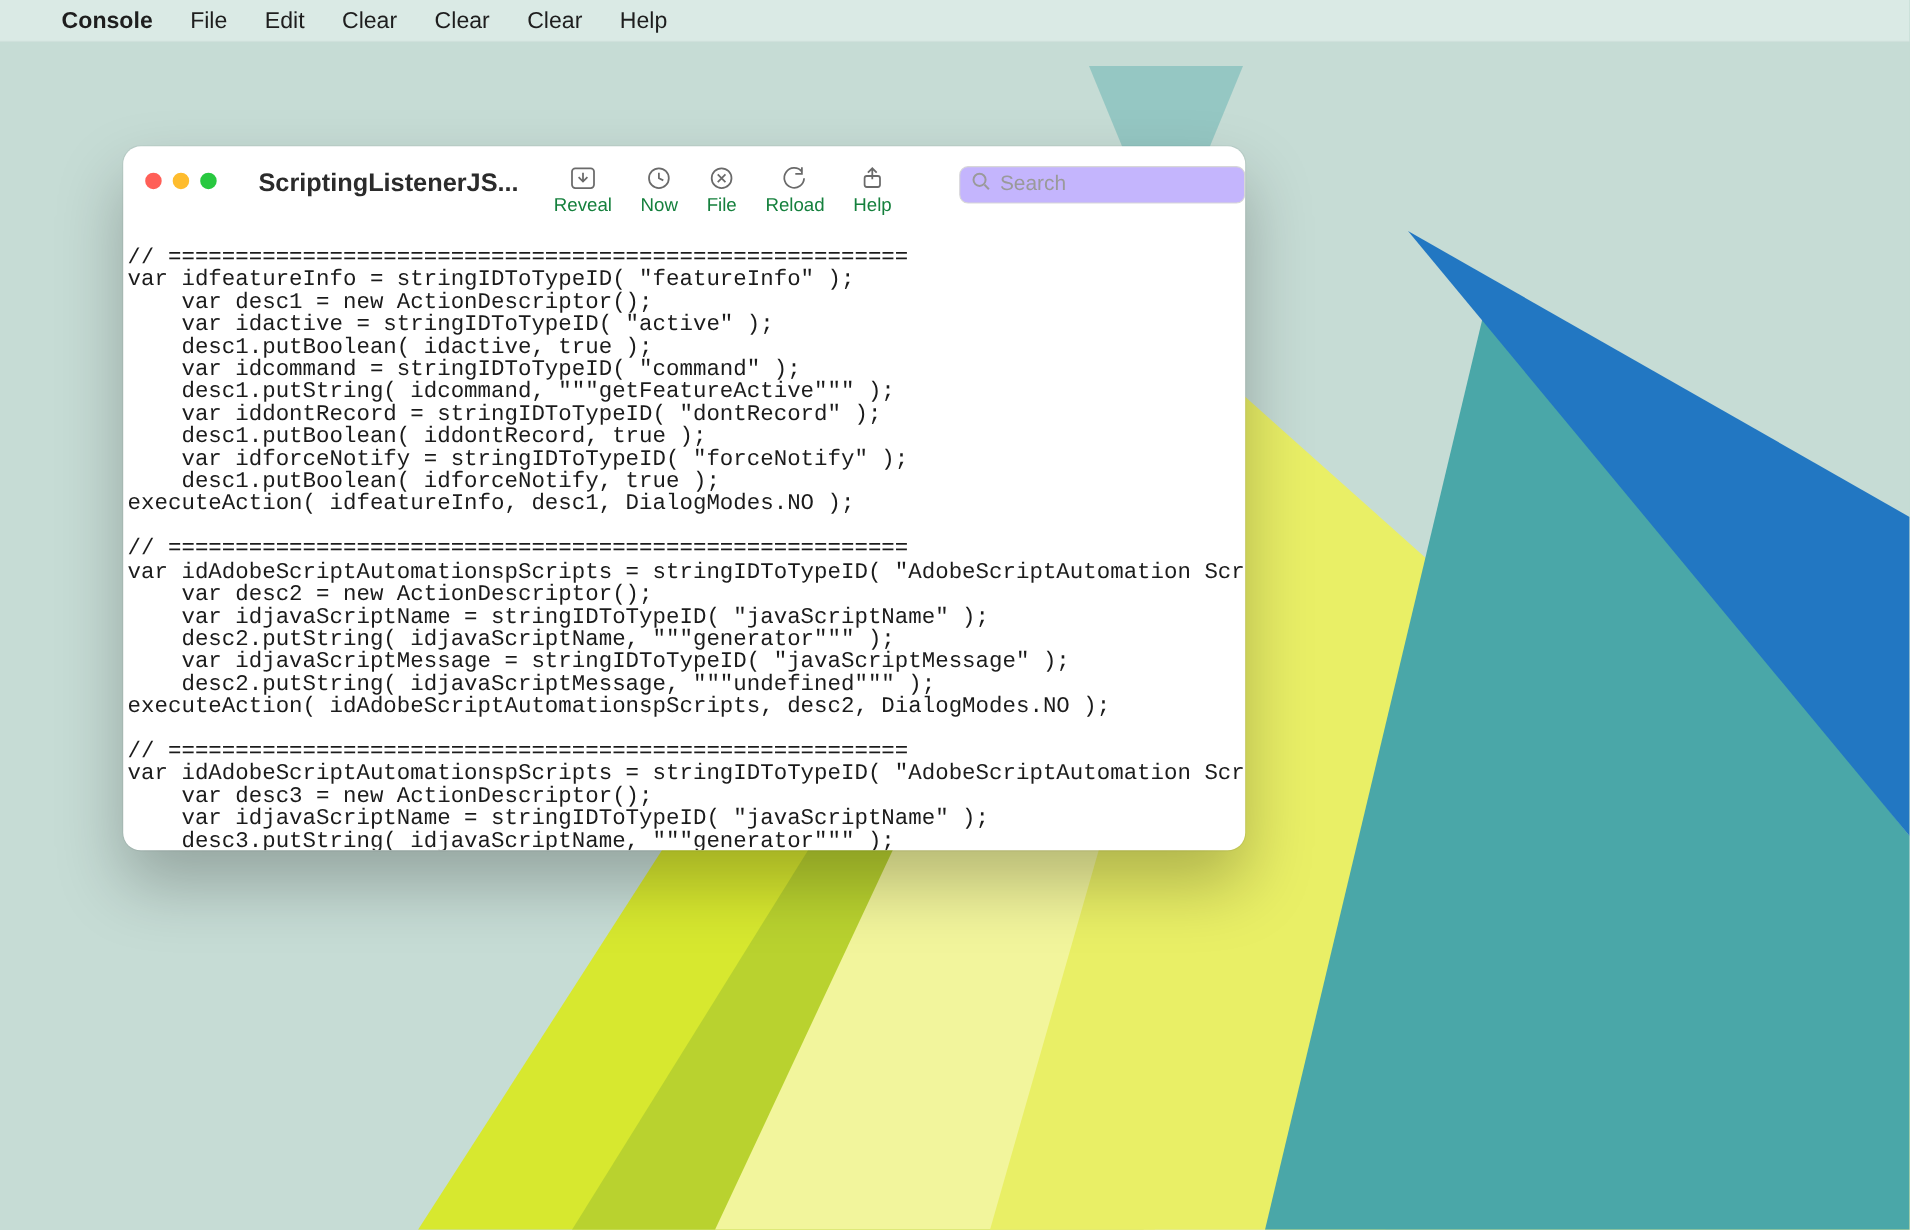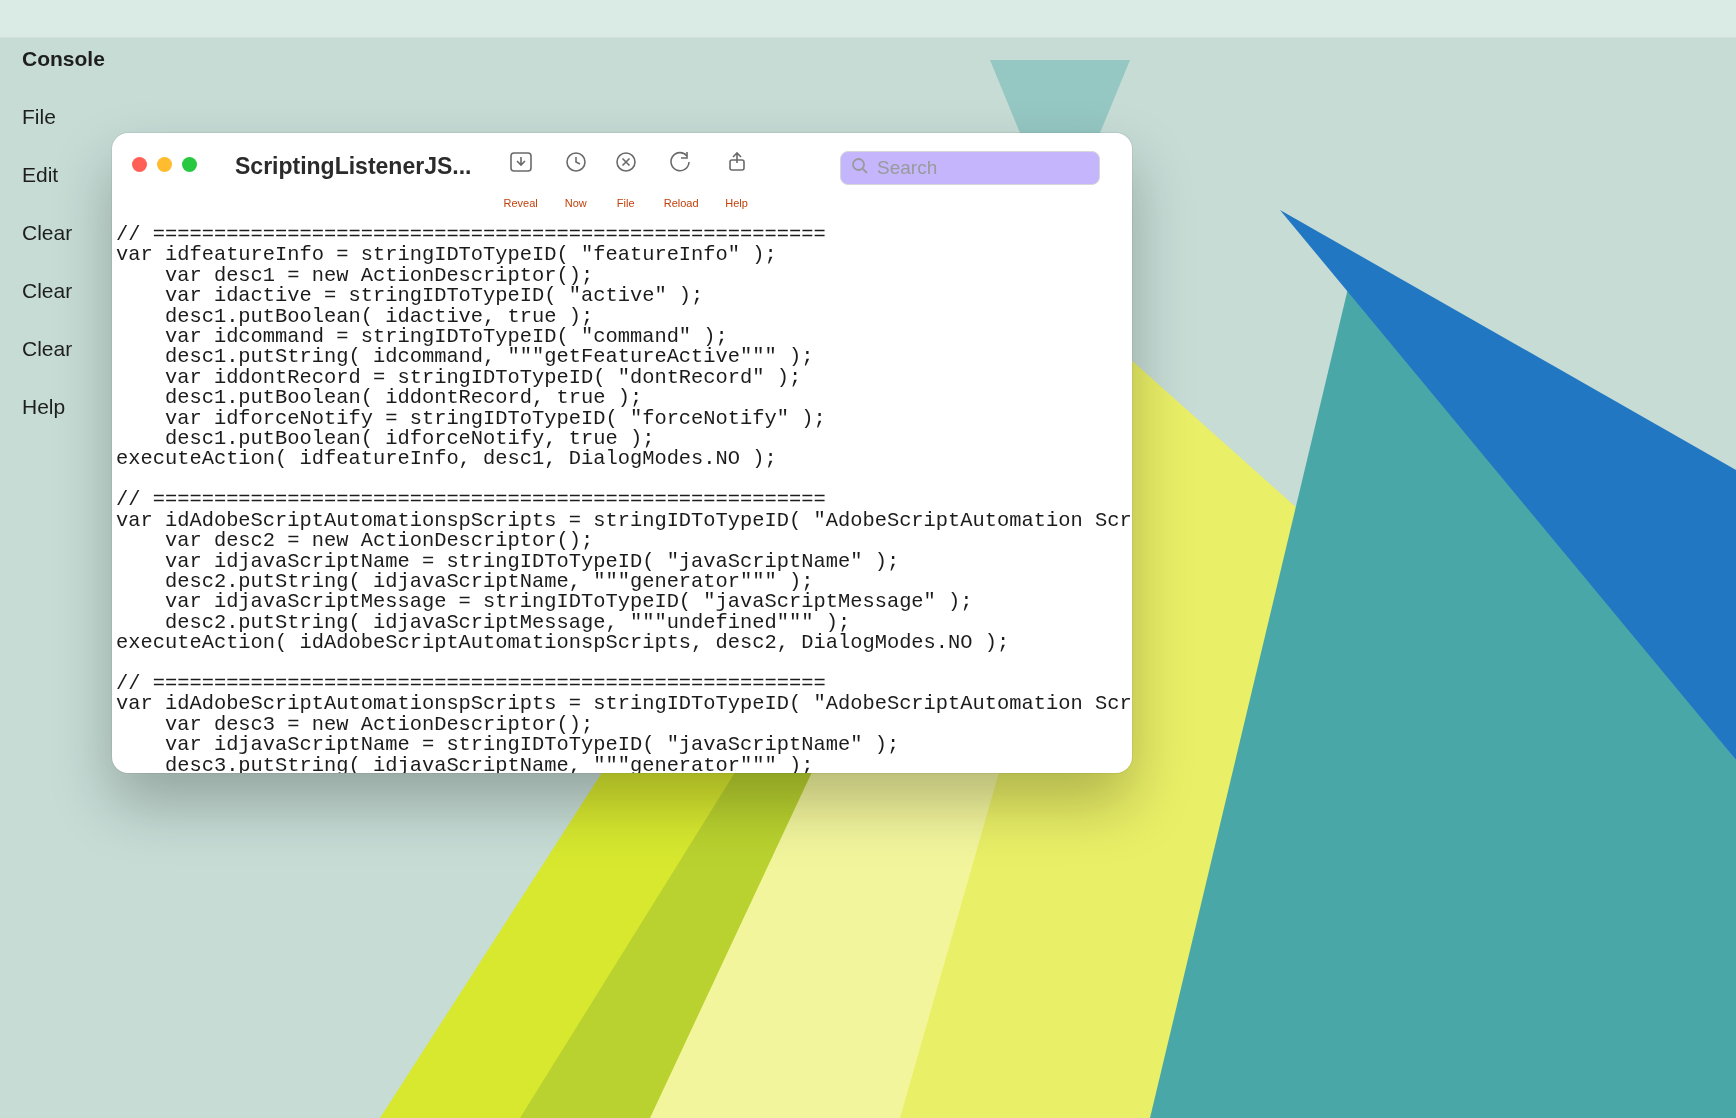--- a/index.html
+++ b/index.html
@@ -14,62 +14,62 @@
   .bg { position:absolute; inset:0; overflow:hidden; z-index:0; }
   .bg svg { position:absolute; }
 
   
   .menubar {
     position: relative;
     z-index: 10;
     height: 38px;
     background: rgba(220,235,231,0.9);
     display:flex;
-    padding: 13px 22px;
+    align-items:center;
+    padding: 0 22px;
     gap: 34px;
     font-size: 21px;
     color:#1e1e1e;
     border-bottom:1px solid rgba(0,0,0,0.04);
-    flex-direction:column;
   }
   .menubar .apple { font-size:24px; line-height:1; }
   .menubar .app { font-weight:700; }
   .menubar .item { cursor:default; }
 
   
   .window {
     position:absolute;
     left:112px; top:133px;
     width:1020px; height:640px;
     background:#ffffff;
     border-radius:16px;
     box-shadow: 0 30px 60px rgba(0,0,0,0.25), 0 0 0 1px rgba(0,0,0,0.05);
     overflow:hidden;
     z-index:5;
   }
   .titlebar {
     height:84px;
     display:flex;
     align-items:flex-start;
-    padding: 14px 32px 0 20px;
+    padding: 14px 0 0 20px;
     gap: 12px;
   }
   .traffic { display:flex; gap:10px; align-items:center; margin-top:10px; }
   .dot { width:15px; height:15px; border-radius:50%; }
   .dot.red{background:#ff5f57;}
   .dot.yellow{background:#febc2e;}
   .dot.green{background:#28c840;}
   .wtitle {
     font-size:23px; font-weight:600; color:#2b2b2b;
     margin-left:26px; margin-top:6px;
     white-space:nowrap; overflow:hidden; text-overflow:ellipsis;
     max-width:250px;
   }
   .tbuttons { display:flex; gap:26px; margin-left:20px; }
-  .tbtn { display:flex; flex-direction:column; align-items:center; gap:20px; color:#c2410c; font-size:11px; cursor:default;}
+  .tbtn { display:flex; flex-direction:column; align-items:center; gap:0; color:#15803d; font-size:17px; cursor:default;}
   .tbtn .iconwrap{ height:30px; display:flex; align-items:center; justify-content:center;}
   .tbtn svg { stroke:#6a6a6a; fill:none; stroke-width:1.6; }
   .search {
     margin-left:auto; margin-top:4px;
     width:260px; height:34px;
     border:1px solid #d7d7d7; border-radius:8px;
     display:flex; align-items:center; padding:0 10px; gap:8px;
     color:#9a9a9a; font-size:19px;
     background:#c4b5fd;
   }

